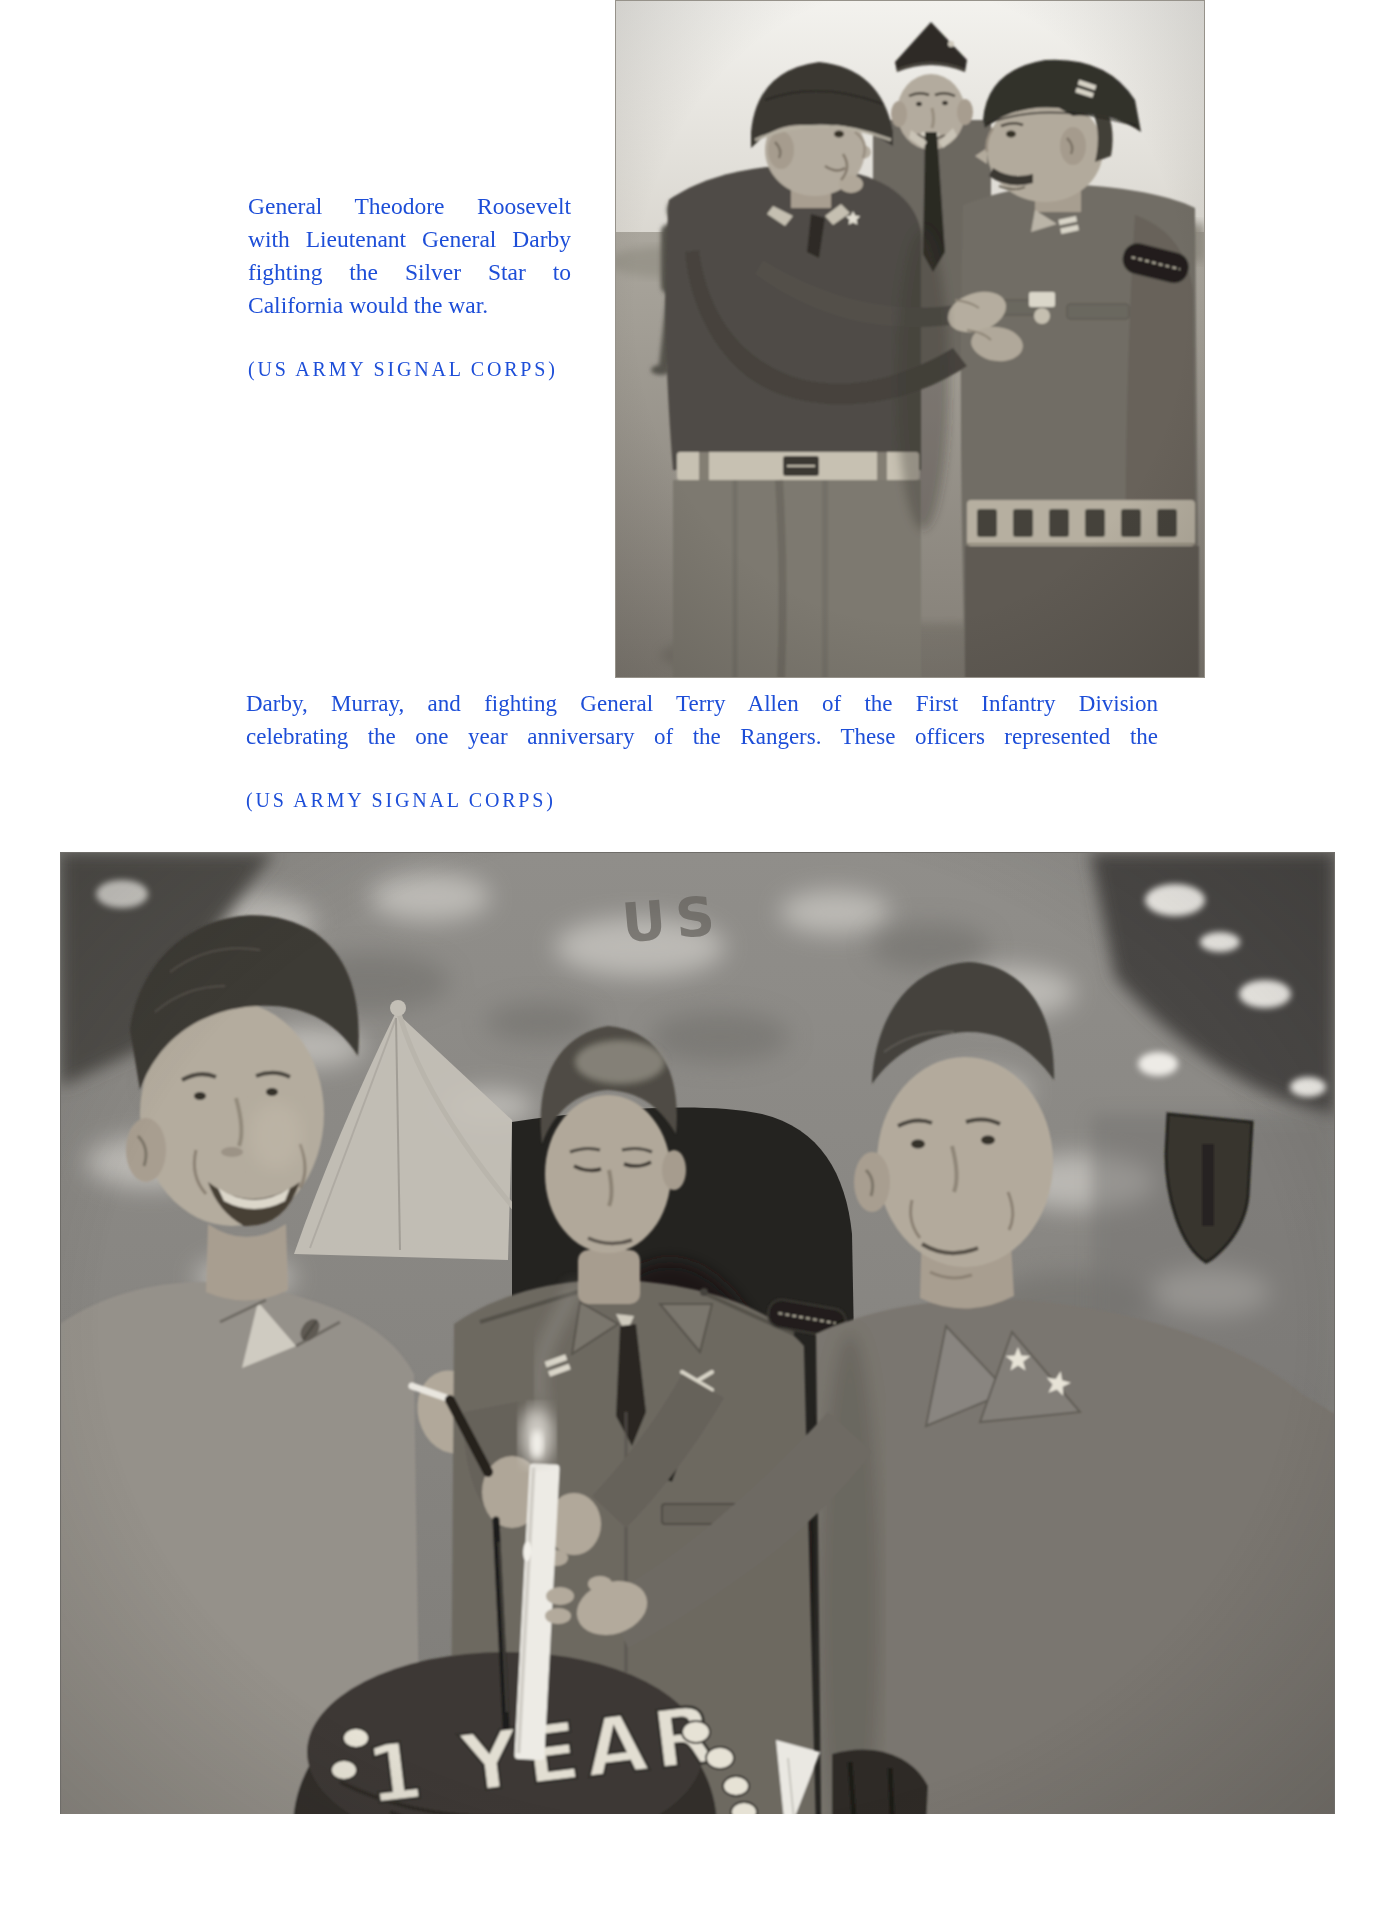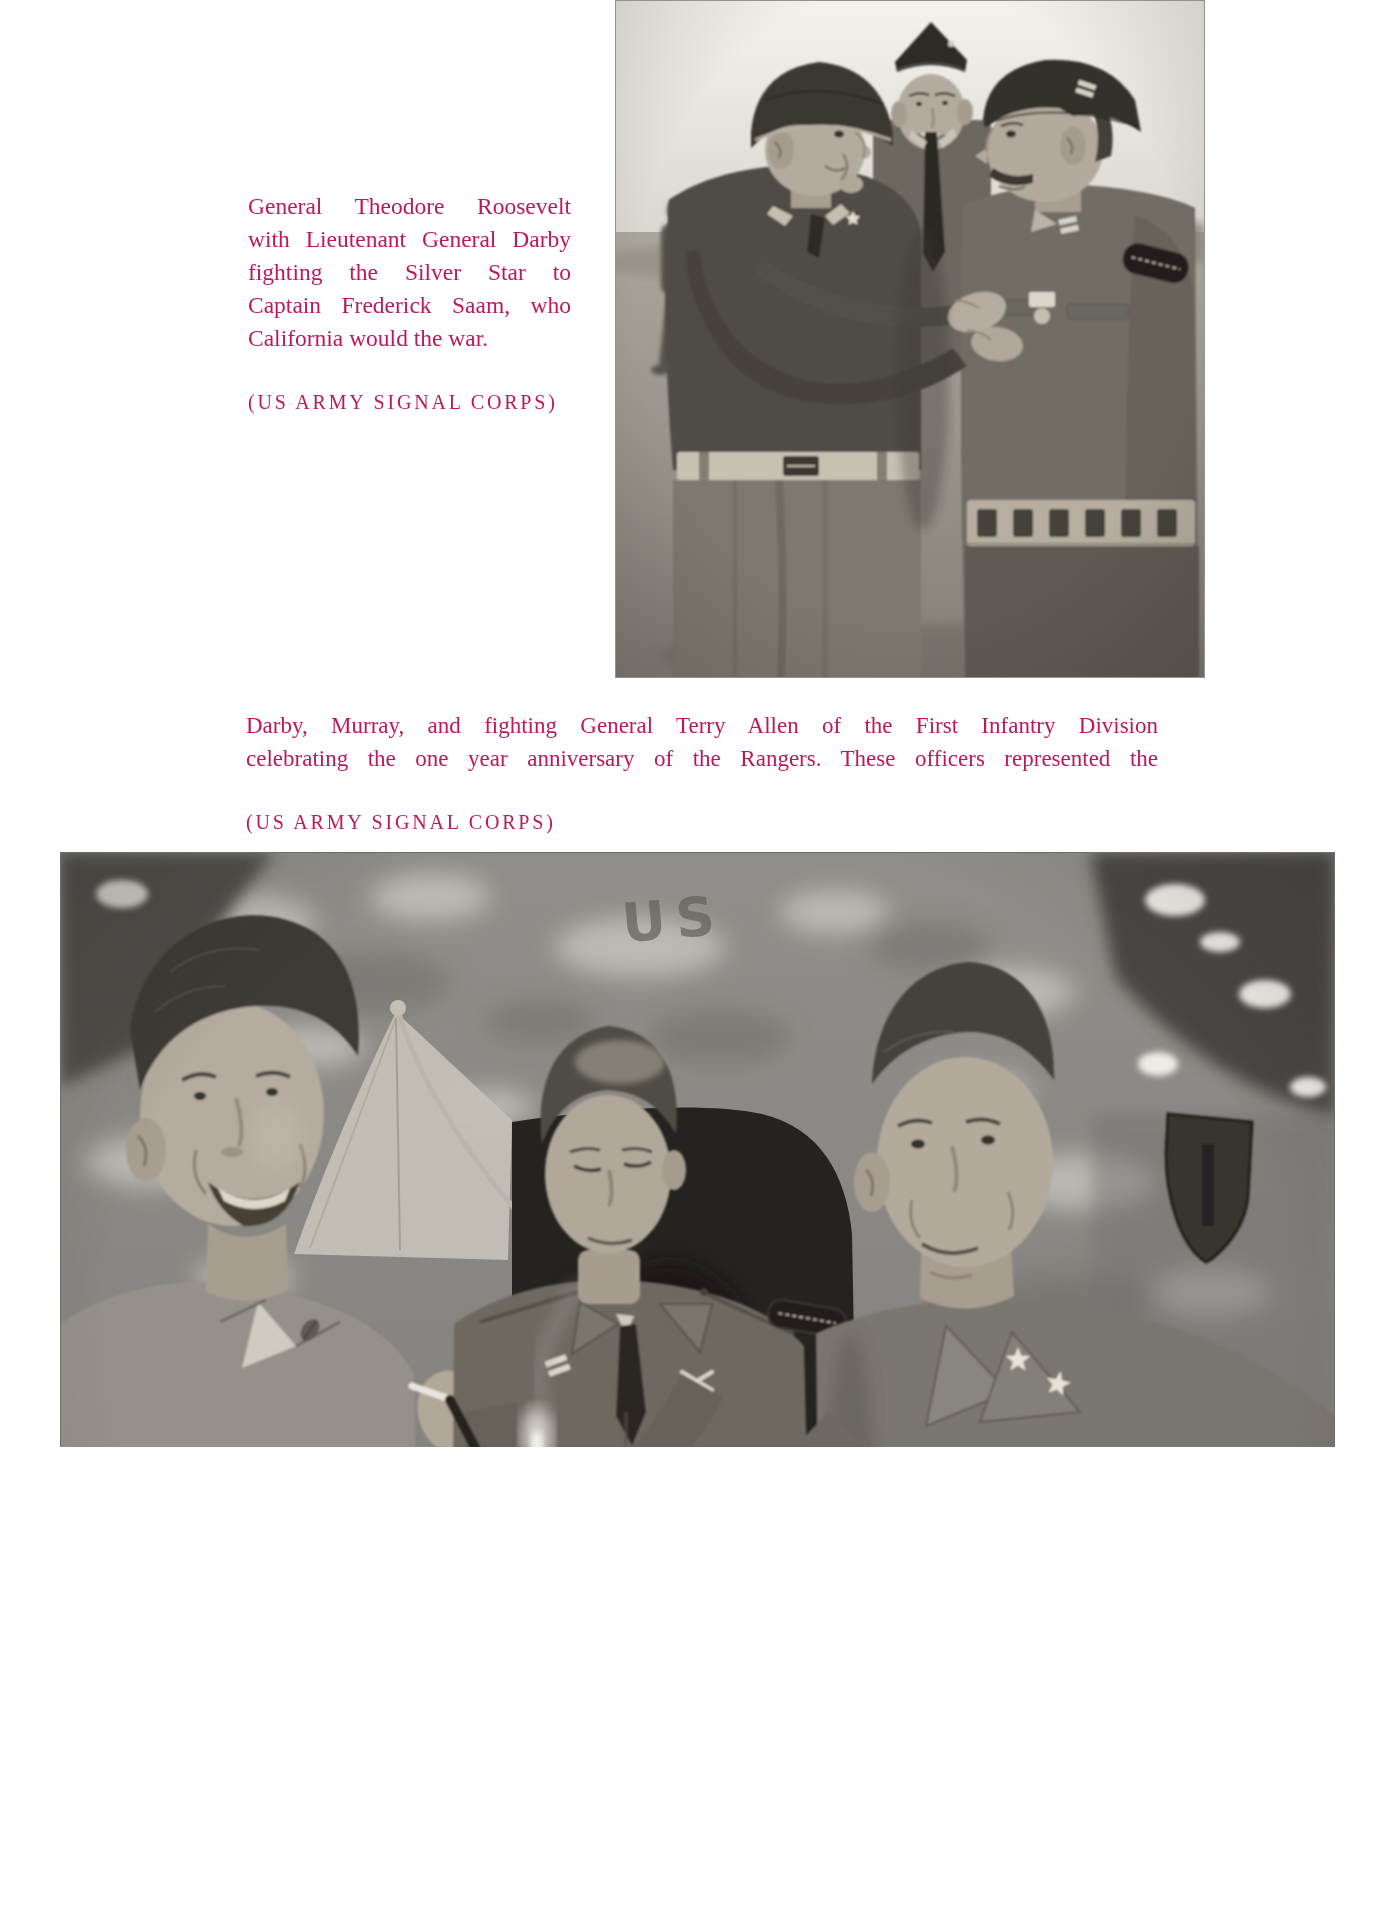--- a/index.html
+++ b/index.html
@@ -1,24 +1,24 @@
 <!DOCTYPE html>
 <html><head>
 <meta charset="utf-8">
 <style>
   html,body{margin:0;padding:0;background:#ffffff;}
-  .page{position:relative;width:1396px;height:1447px;background:#ffffff;overflow:hidden;
-        font-family:"Liberation Serif", serif;color:#be185d;}
+  .page{position:relative;width:1396px;height:1814px;background:#ffffff;overflow:hidden;
+        font-family:"Liberation Serif", serif;color:#1d4ed8;}
   figure.photo{position:absolute;margin:0;padding:0;}
   figure.photo svg{display:block;width:100%;height:100%;}
   .photo-top{left:615px;top:0;width:590px;height:678px;}
   .photo-bottom{left:60px;top:852px;width:1275px;height:1055px;}
   .caption{position:absolute;}
   .caption-top{left:248px;top:190px;width:323px;font-size:23.5px;line-height:33.1px;}
-  .caption-middle{left:246px;top:710px;width:912px;font-size:23px;line-height:32.7px;}
+  .caption-middle{left:246px;top:688px;width:912px;font-size:23px;line-height:32.7px;}
   .cap-line{width:100%;}
   .just{text-align:justify;text-align-last:justify;}
   .credit{font-size:20px;letter-spacing:2.8px;line-height:33px;white-space:nowrap;margin-top:31px;}
 </style>
 </head>
 <body>
 
 <div class="page">
 
   <figure class="photo photo-top">
@@ -176,21 +176,20 @@
 
       <rect x="0" y="0" width="590" height="678" fill="url(#vigT)"></rect>
       <rect x="0.5" y="0.5" width="589" height="677" fill="none" stroke="#96928a"></rect>
     </svg>
   </figure>
 
   <div class="caption caption-top">
     <div class="cap-line just">General Theodore Roosevelt</div>
     <div class="cap-line just">with Lieutenant General Darby</div>
     <div class="cap-line just">fighting the Silver Star to</div>
-    <div class="cap-line just">Captain Frederick Saam, who</div>
     <div class="cap-line">California would the war.</div>
     <div class="credit">(US ARMY SIGNAL CORPS)</div>
   </div>
 
   <div class="caption caption-middle">
     <div class="cap-line just">Darby, Murray, and fighting General Terry Allen of the First Infantry Division</div>
     <div class="cap-line just">celebrating the one year anniversary of the Rangers. These officers represented the</div>
     <div class="credit">(US ARMY SIGNAL CORPS)</div>
   </div>
 

